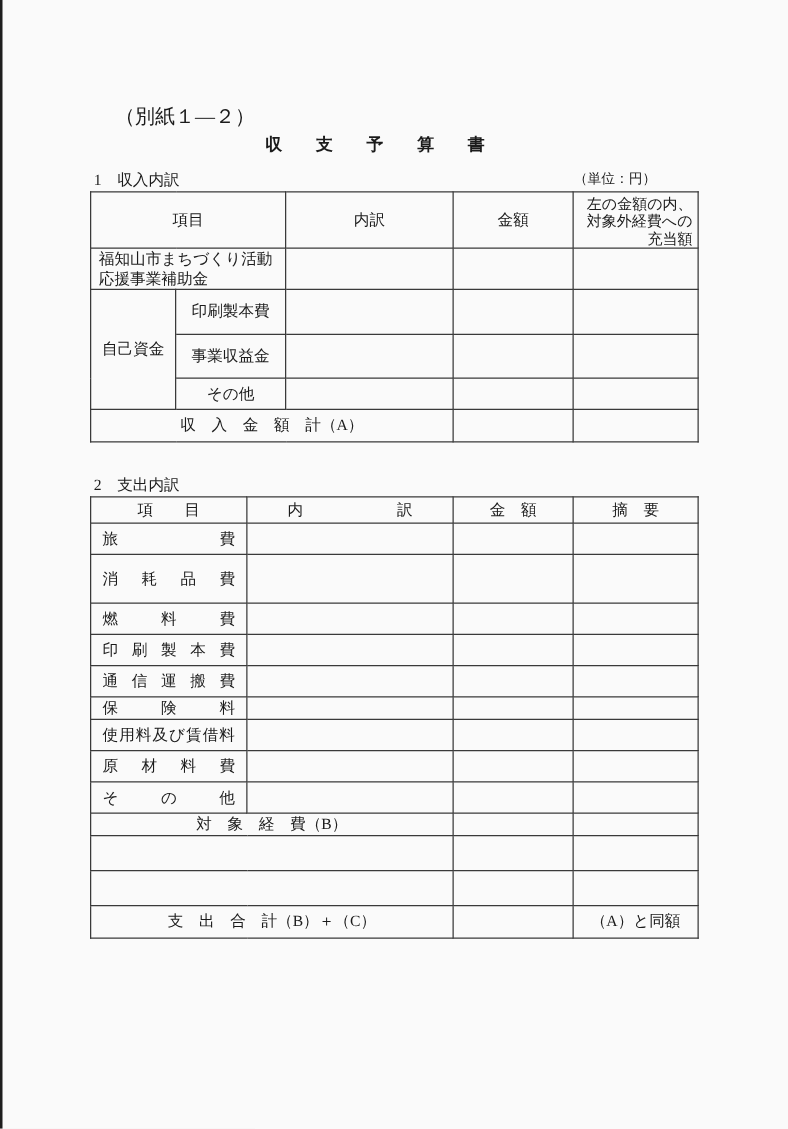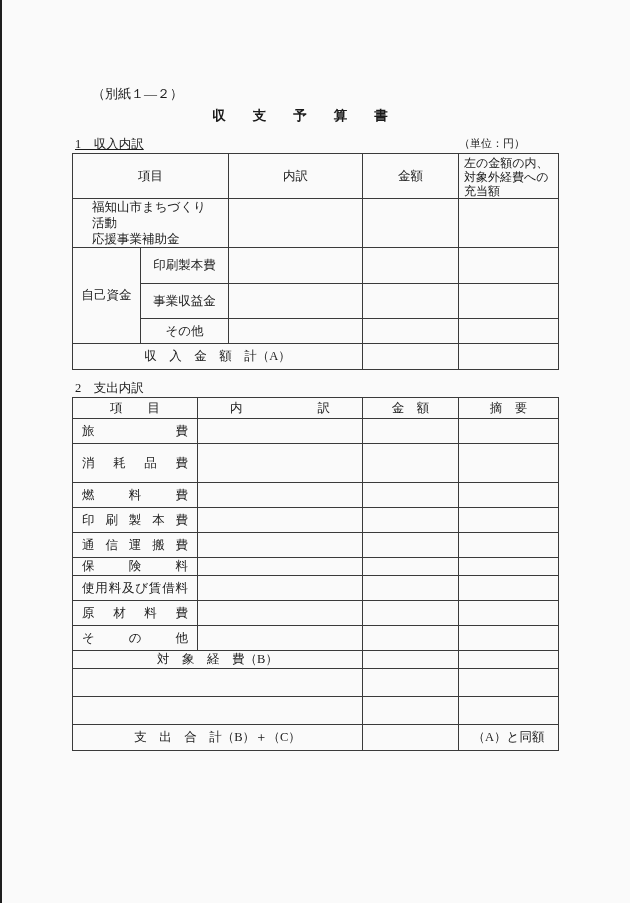--- a/index.html
+++ b/index.html
@@ -17,32 +17,32 @@
   }
   .scan-edge{
     position:absolute;
     left:0;top:0;
     width:2px;height:903px;
     background:#1e1e1e;
   }
   .abs{position:absolute;}
   .attachment{
     left:92px;top:86px;
-    font-size:13px;line-height:16px;
+    font-size:16px;line-height:16px;
   }
   .doc-title{
     left:60px;top:107px;width:480px;
     text-align:center;
     font-size:13.5px;line-height:18px;
     font-weight:bold;margin:0;
   }
   .sec-label{
     font-size:12.5px;line-height:15px;
   }
-  .sec1-label{left:75px;top:137px;text-decoration:underline;}
+  .sec1-label{left:75px;top:137px;}
   .unit-note{left:459px;top:136px;font-size:11px;line-height:15px;}
   .sec2-label{left:75px;top:381px;}
 
   table{
     position:absolute;
     left:72px;
     border-collapse:collapse;
     table-layout:fixed;
     width:486px;
   }
@@ -55,24 +55,24 @@
     color:#1b1b1b;
     padding:0 4px;
     text-align:center;
     vertical-align:middle;
     overflow:hidden;
   }
   .pre{white-space:pre-line;}
   .subsidy-cell{
     text-align:left;
     line-height:16px;
-    padding:0 19px;
+    padding:0 6px;
   }
   .alloc-head{
-    text-align:left;
+    text-align:right;
     vertical-align:top;
     font-size:12px;
     line-height:14px;
     padding:2px 4px 0 5px;
     white-space:pre-line;
   }
   .just{
     text-align:justify;
     text-align-last:justify;
     text-justify:inter-character;

